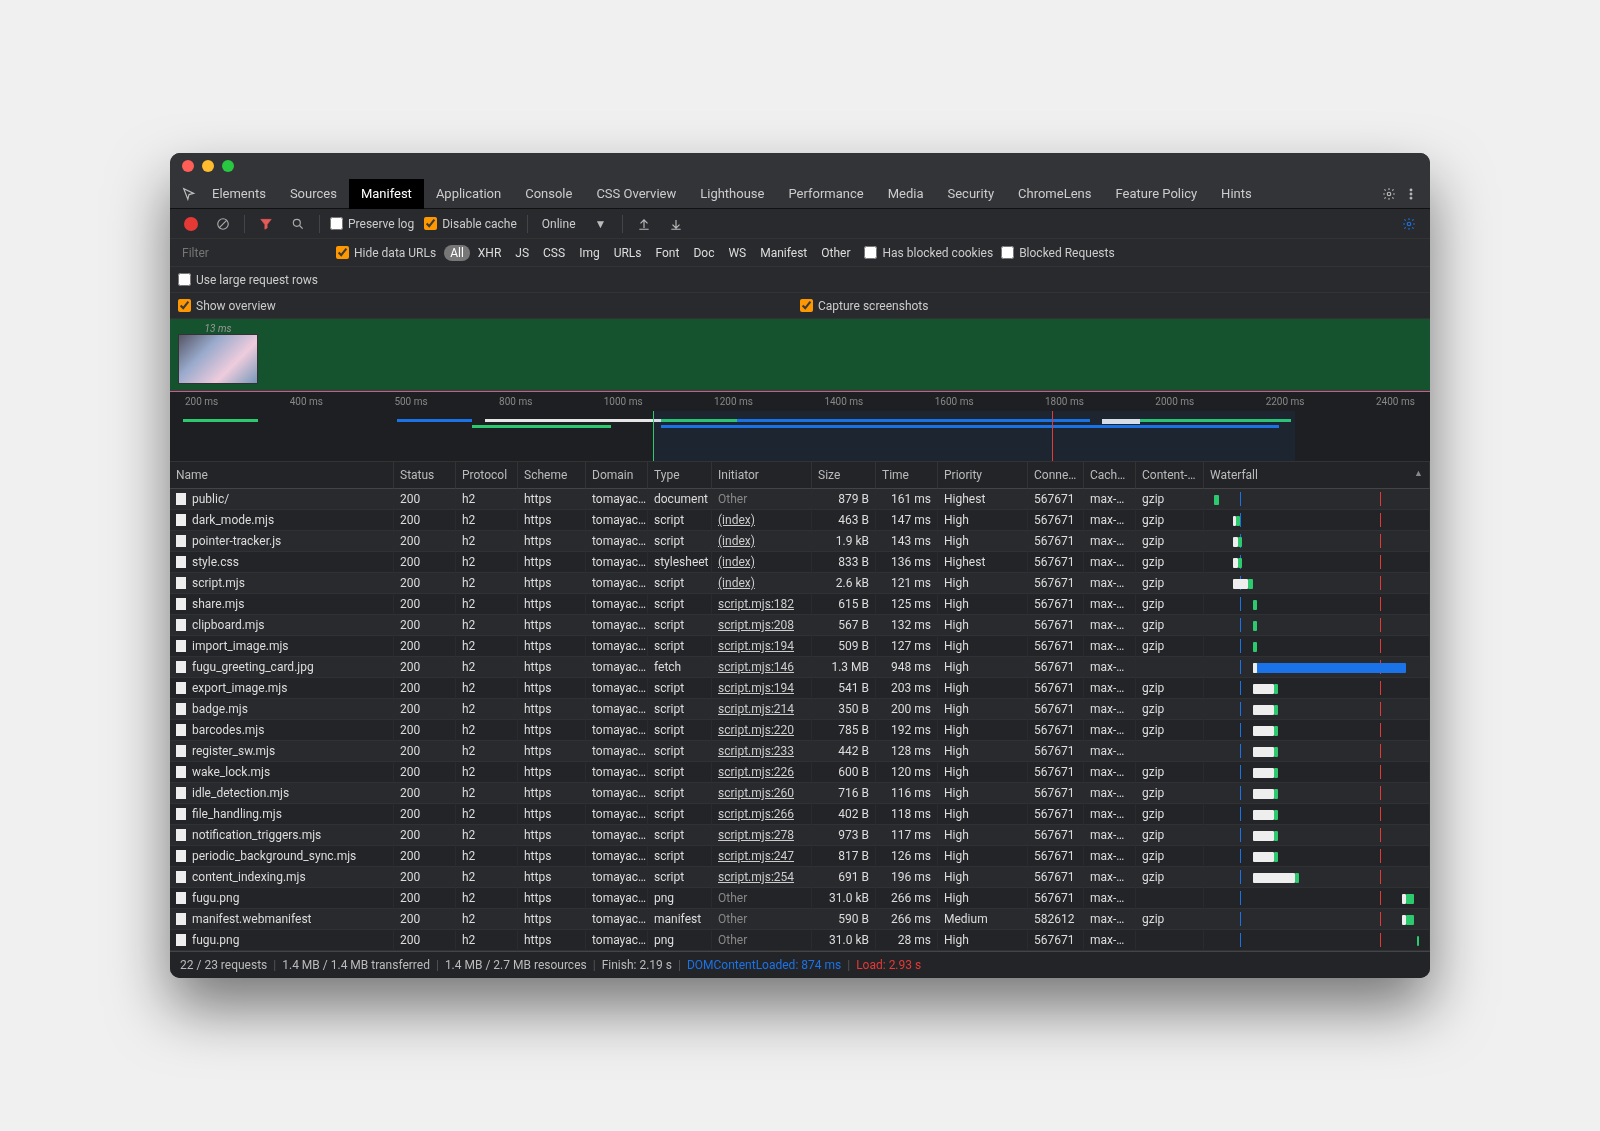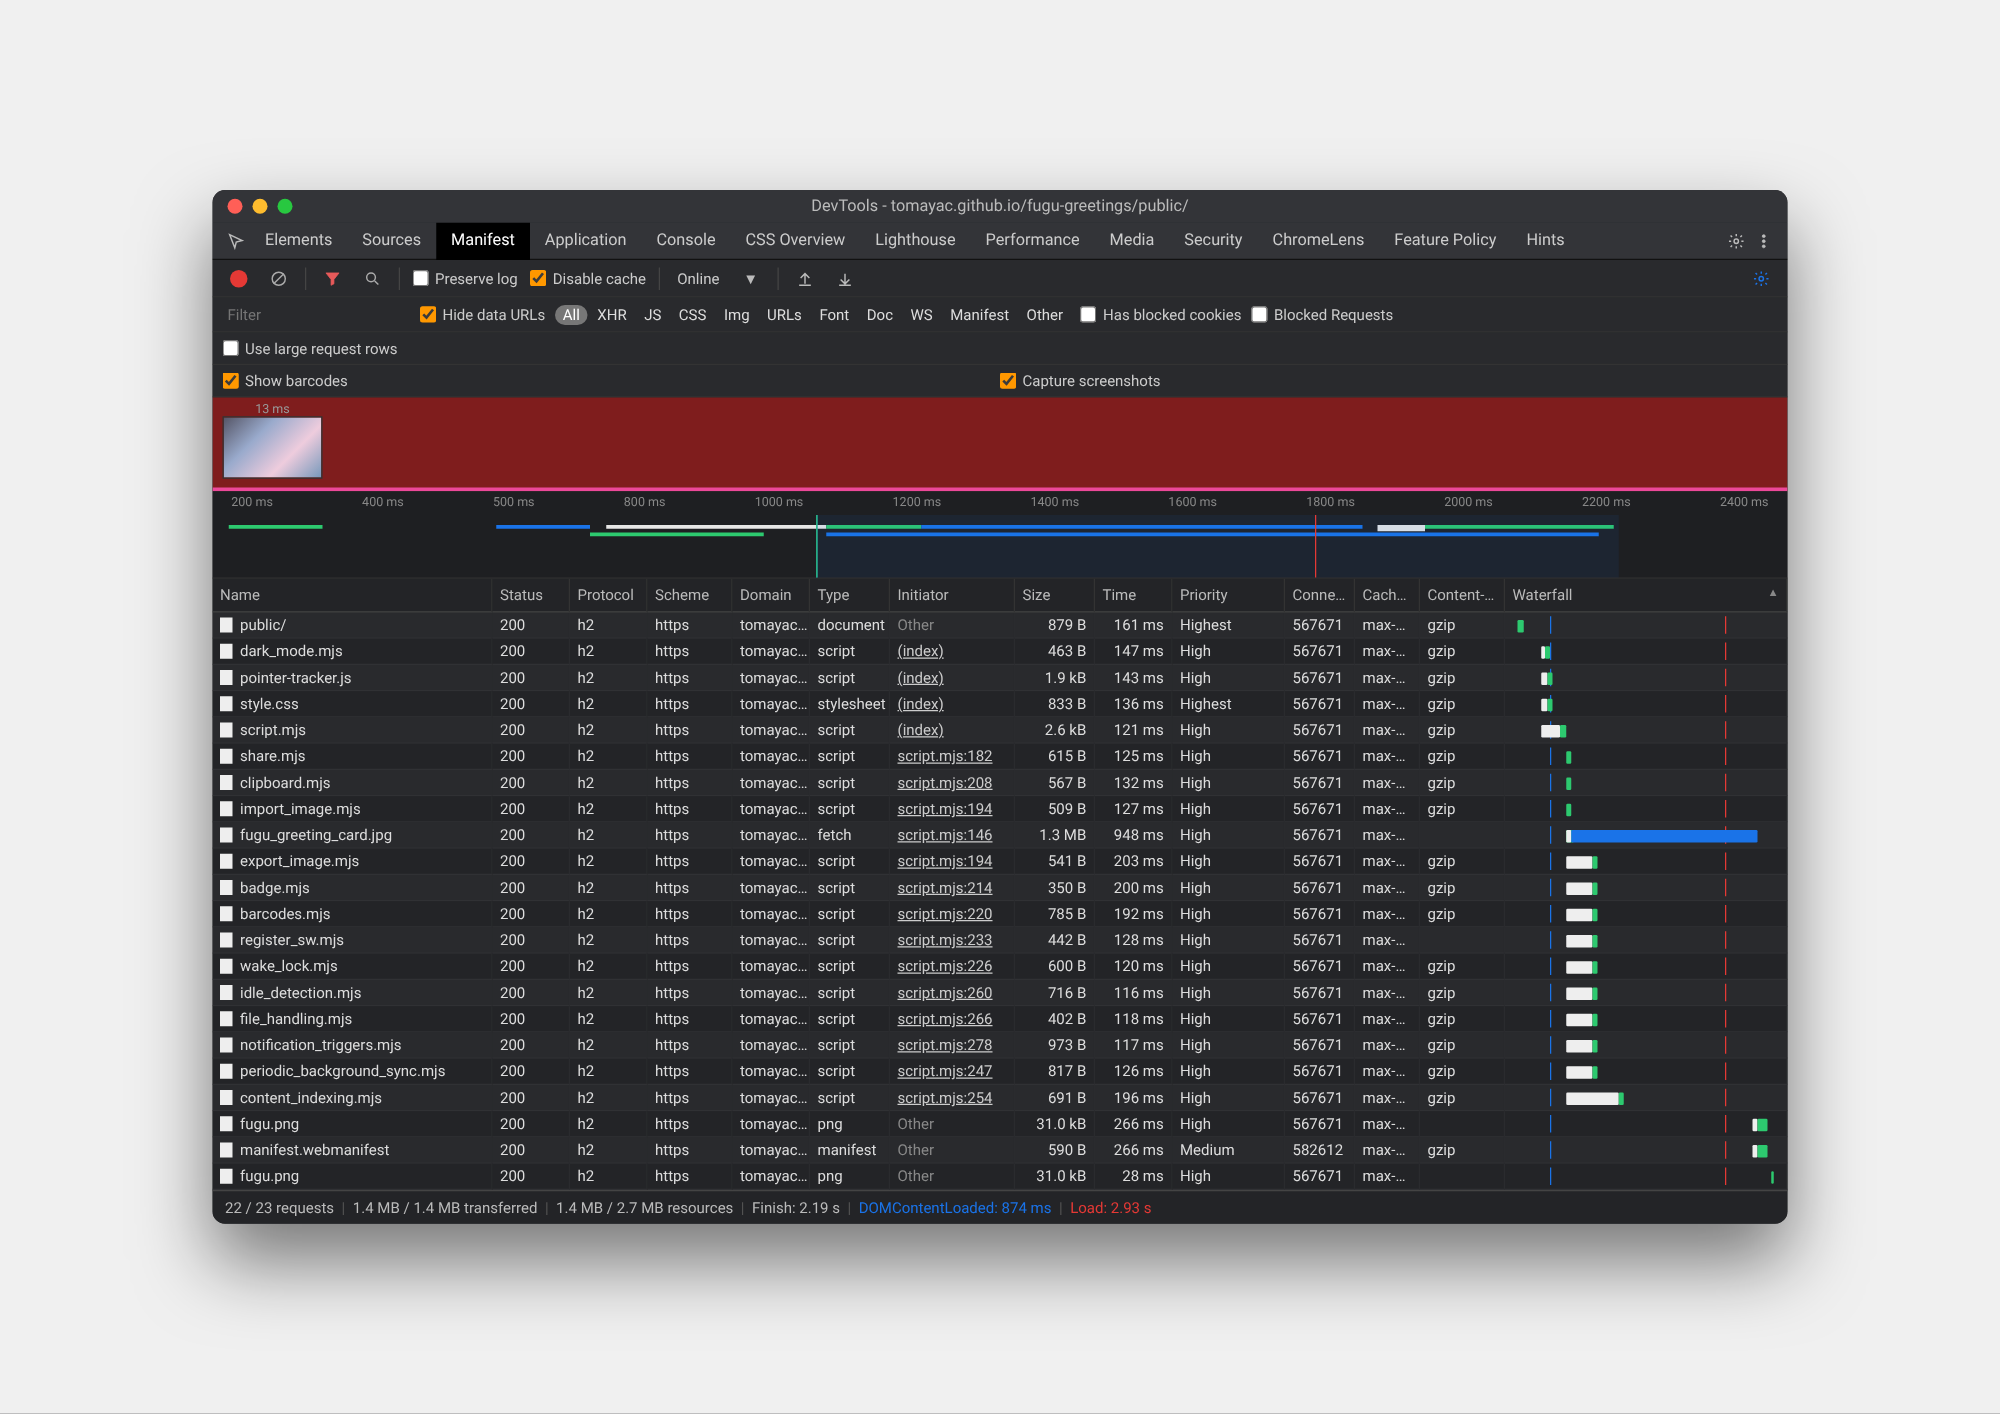--- a/index.html
+++ b/index.html
@@ -30,21 +30,21 @@
   .gear-blue{ color:#1a73e8; }
   
   .filterrow { display:flex; align-items:center; gap:8px; padding:3px 8px; background:#292a2d; border-bottom:1px solid #333; flex-wrap:wrap; height:28px;}
   .filter-input { background:transparent; border:none; color:#ccc; width:150px; font-size:12px; padding:2px 4px; }
   .pill { padding:1px 6px; border-radius:8px; color:#ddd; cursor:pointer; font-size:12px;}
   .pill.active { background:#777; color:#fff; }
   
   .optrow { display:flex; padding:3px 8px; background:#292a2d; border-bottom:1px solid #333; height:26px;}
   .optcell { width:50%; display:flex; align-items:center; gap:6px;}
   
-  .shot-strip { padding:4px 8px; background:#7f1d1d; border-bottom:3px solid #ec4899;}
+  .shot-strip { padding:4px 8px; background:#14532d; border-bottom:1px solid #ec4899;font-style:italic;}
   .shot { width:80px; height:50px; border:1px solid #333; display:inline-block; background:linear-gradient(135deg,#556,#9ac,#ecd,#79b);}
   .shot-label { font-size:10px; color:#999; text-align:center; }
   
   .timeline { background:#1e1f22; border-bottom:1px solid #333; padding-top:4px; position:relative;}
   .ticks { display:flex; justify-content:space-between; padding:0 15px; color:#888; font-size:10px;}
   .lanes { height:50px; position:relative; margin:4px 0 0 0;}
   .lane-bar { position:absolute; height:3px; background:#2dc96f; }
   .lane-bar.blue { background:#1a73e8; }
   .lane-bar.white { background:#e6e6e6; }
   .select-band { position:absolute; top:0; bottom:0; border-left:1px solid #1a73e8; background:rgba(26,115,232,.08); }
@@ -78,21 +78,20 @@
 <body>
 
 <div class="window">
 
   <div class="titlebar">
     <div class="lights">
       <div class="light red"></div>
       <div class="light yellow"></div>
       <div class="light green"></div>
     </div>
-    <div class="title">DevTools - tomayac.github.io/fugu-greetings/public/</div>
   </div>
 
   <div class="tabs">
     <div class="icon-btn">
       <svg class="icon-svg" viewBox="0 0 24 24">
           <path fill="none" stroke-width="2" d="M3 3l7 18 2-8 8-2z"></path>
         </svg>
     </div>
     <div id="tabs-container" style="display:flex;">
         <div class="tab">Elements</div>
@@ -213,21 +212,21 @@
       <label class="chk">
         <input type="checkbox" style="">
         <span>Use large request rows</span>
       </label>
     </div>
   </div>
   <div class="optrow">
     <div class="optcell">
       <label class="chk">
         <input type="checkbox" checked="" style="">
-        <span>Show barcodes</span>
+        <span>Show overview</span>
       </label>
     </div>
     <div class="optcell">
       <label class="chk">
         <input type="checkbox" checked="" style="">
         <span>Capture screenshots</span>
       </label>
     </div>
   </div>
 

